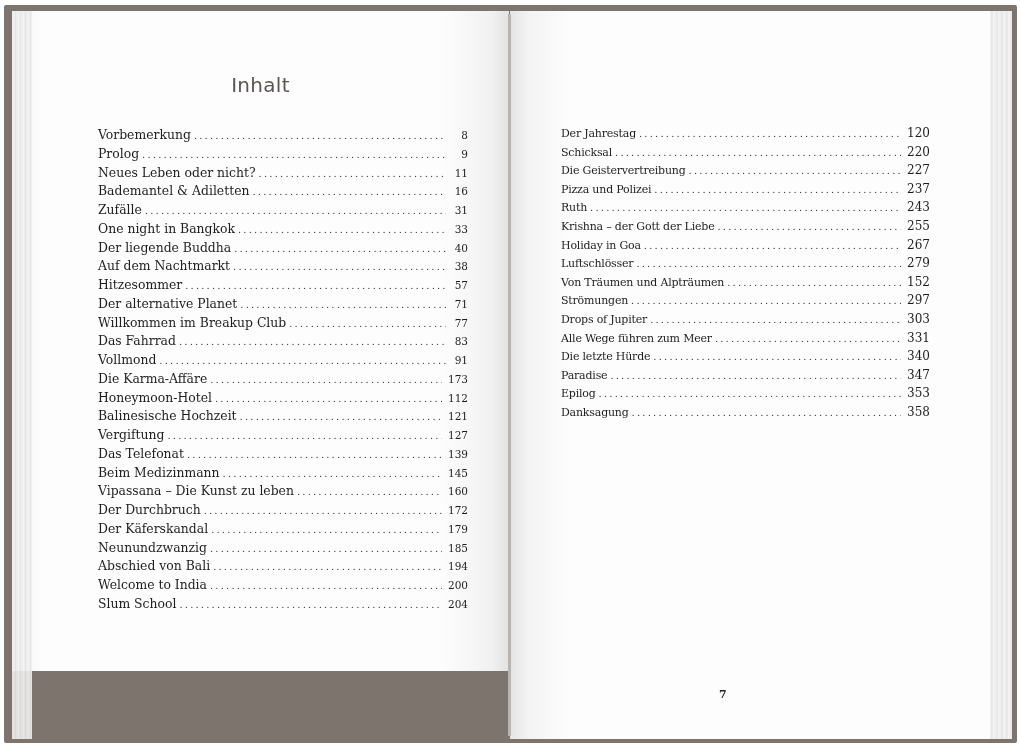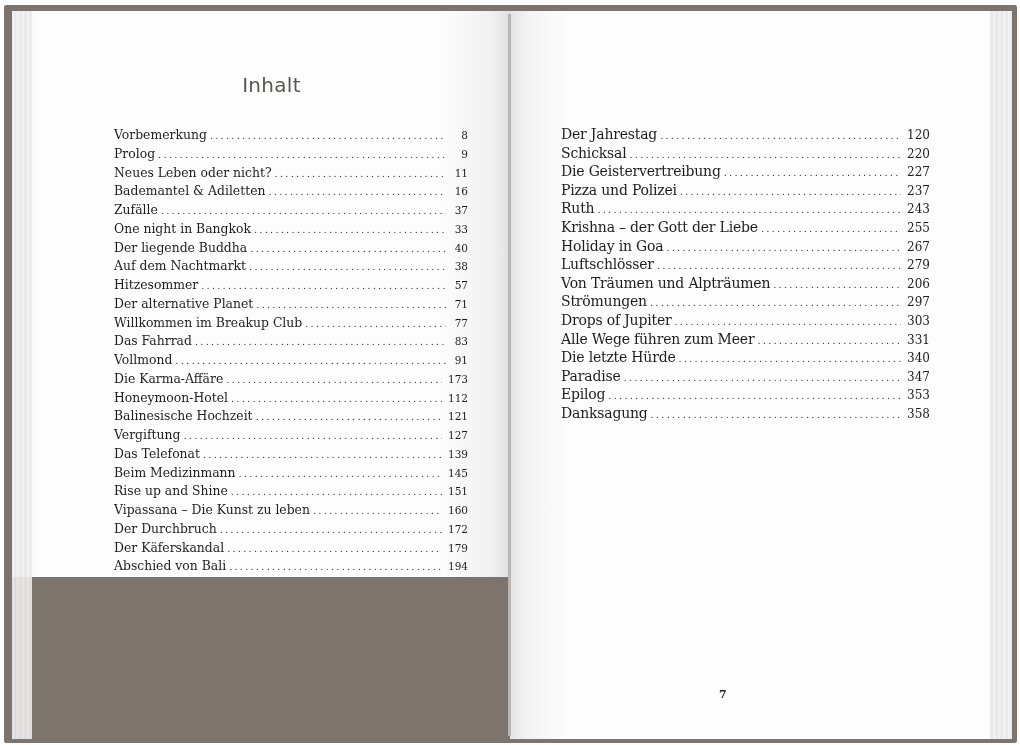--- a/index.html
+++ b/index.html
@@ -1,44 +1,44 @@
 <!DOCTYPE html>
 <html><head>
 <meta charset="utf-8">
 <style>
   html, body { margin:0; padding:0; }
   body { width:1020px; height:745px; background:#ffffff; position:relative; overflow:hidden; }
   .cover { position:absolute; left:4px; top:5px; width:1013px; height:738px; background:#7d746e; border-radius:2px; }
   .page { position:absolute; background:#fbfbfb; overflow:hidden; }
-  .page.left { left:12px; top:11px; width:497px; height:566px;
-    background:linear-gradient(to right, #ececec 0px, #f6f6f6 10px, #fdfdfd 30px, #fdfdfd 430px, #f1f1f1 480px, #e2e2e2 497px);padding-left:22px; }
+  .page.left { left:12px; top:11px; width:497px; height:660px;
+    background:linear-gradient(to right, #ececec 0px, #f6f6f6 10px, #fdfdfd 30px, #fdfdfd 430px, #f1f1f1 480px, #e2e2e2 497px); }
   .page.right { left:510px; top:11px; width:480px; height:728px;
     background:linear-gradient(to right, #e4e4e4 0px, #f3f3f3 18px, #fdfdfd 60px, #fdfdfd 100%); }
   .edge-left { position:absolute; left:12px; top:11px; width:20px; height:728px;
     background:repeating-linear-gradient(to right, #eaeaea 0px, #f7f7f7 2px, #e0e0e0 3px, #f3f3f3 5px); opacity:.9; }
   .edge-right { position:absolute; left:990px; top:11px; width:22px; height:728px;
     background:repeating-linear-gradient(to right, #f2f2f2 0px, #e4e4e4 2px, #f7f7f7 4px, #e9e9e9 5px); }
   .spine { position:absolute; left:508px; top:14px; width:3px; height:722px; background:#b8b5b3; }
 
   .title { position:absolute; left:0; width:100%; top:62px; text-align:center;
     font-family:"DejaVu Sans", sans-serif; font-size:20px; color:#5a5654; letter-spacing:.3px; }
 
   .toc { position:absolute; font-family:"DejaVu Serif", serif; color:#1e1e1e; }
   .toc.left-toc { left:86px; top:116px; width:370px; }
   .toc.right-toc { left:51px; top:115px; width:369px; }
   .row { display:flex; align-items:baseline; height:18.6px; white-space:nowrap; }
-  .left-toc .row { font-size:12.4px; height:18.75px;margin-left:16px; }
+  .left-toc .row { font-size:12.4px; height:18.75px; }
   .right-toc .row { font-size:11.6px; }
   .row .t { flex:0 0 auto; }
   .row .dots { flex:1 1 auto; overflow:hidden; margin:0 6px 0 3px; letter-spacing:2.6px; color:#333; font-size:10px; }
   .row .dots::before { content:". . . . . . . . . . . . . . . . . . . . . . . . . . . . . . . . . . . . . . . . . . . . . . . . . . . . . . . . . . . . . . . . . . . ."; letter-spacing:-0.5px; }
   .row .p { flex:0 0 auto; text-align:right; }
   .left-toc .row .p { min-width:16px; font-size:10.5px; }
   .right-toc .row .p { min-width:22px; font-size:12px; }
-  .right-toc .row .t { font-size:14px; letter-spacing:-0.2px; }
+  .right-toc .row .t { font-size:11px; letter-spacing:-0.2px; }
 
   .folio { position:absolute; top:677px; font-family:"DejaVu Serif", serif; font-size:11px; font-weight:bold; color:#222; }
   .folio.l { left:271px; }
   .folio.r { left:209px; }
 </style>
 </head>
 <body>
 
 <div class="cover"></div>
 
@@ -61,21 +61,21 @@
         <span class="p">11</span>
       </div>
       <div class="row">
         <span class="t">Bademantel &amp; Adiletten</span>
         <span class="dots"></span>
         <span class="p">16</span>
       </div>
       <div class="row">
         <span class="t">Zufälle</span>
         <span class="dots"></span>
-        <span class="p">37</span>
+        <span class="p">31</span>
       </div>
       <div class="row">
         <span class="t">One night in Bangkok</span>
         <span class="dots"></span>
         <span class="p">33</span>
       </div>
       <div class="row">
         <span class="t">Der liegende Buddha</span>
         <span class="dots"></span>
         <span class="p">40</span>
@@ -134,38 +134,38 @@
         <span class="t">Das Telefonat</span>
         <span class="dots"></span>
         <span class="p">139</span>
       </div>
       <div class="row">
         <span class="t">Beim Medizinmann</span>
         <span class="dots"></span>
         <span class="p">145</span>
       </div>
       <div class="row">
-        <span class="t">Rise up and Shine</span>
-        <span class="dots"></span>
-        <span class="p">151</span>
-      </div>
-      <div class="row">
         <span class="t">Vipassana – Die Kunst zu leben</span>
         <span class="dots"></span>
         <span class="p">160</span>
       </div>
       <div class="row">
         <span class="t">Der Durchbruch</span>
         <span class="dots"></span>
         <span class="p">172</span>
       </div>
       <div class="row">
         <span class="t">Der Käferskandal</span>
         <span class="dots"></span>
         <span class="p">179</span>
+      </div>
+      <div class="row">
+        <span class="t">Neunundzwanzig</span>
+        <span class="dots"></span>
+        <span class="p">185</span>
       </div>
       <div class="row">
         <span class="t">Abschied von Bali</span>
         <span class="dots"></span>
         <span class="p">194</span>
       </div>
       <div class="row">
         <span class="t">Welcome to India</span>
         <span class="dots"></span>
         <span class="p">200</span>
@@ -218,21 +218,21 @@
         <span class="p">267</span>
       </div>
       <div class="row">
         <span class="t">Luftschlösser</span>
         <span class="dots"></span>
         <span class="p">279</span>
       </div>
       <div class="row">
         <span class="t">Von Träumen und Alpträumen</span>
         <span class="dots"></span>
-        <span class="p">206</span>
+        <span class="p">152</span>
       </div>
       <div class="row">
         <span class="t">Strömungen</span>
         <span class="dots"></span>
         <span class="p">297</span>
       </div>
       <div class="row">
         <span class="t">Drops of Jupiter</span>
         <span class="dots"></span>
         <span class="p">303</span>

